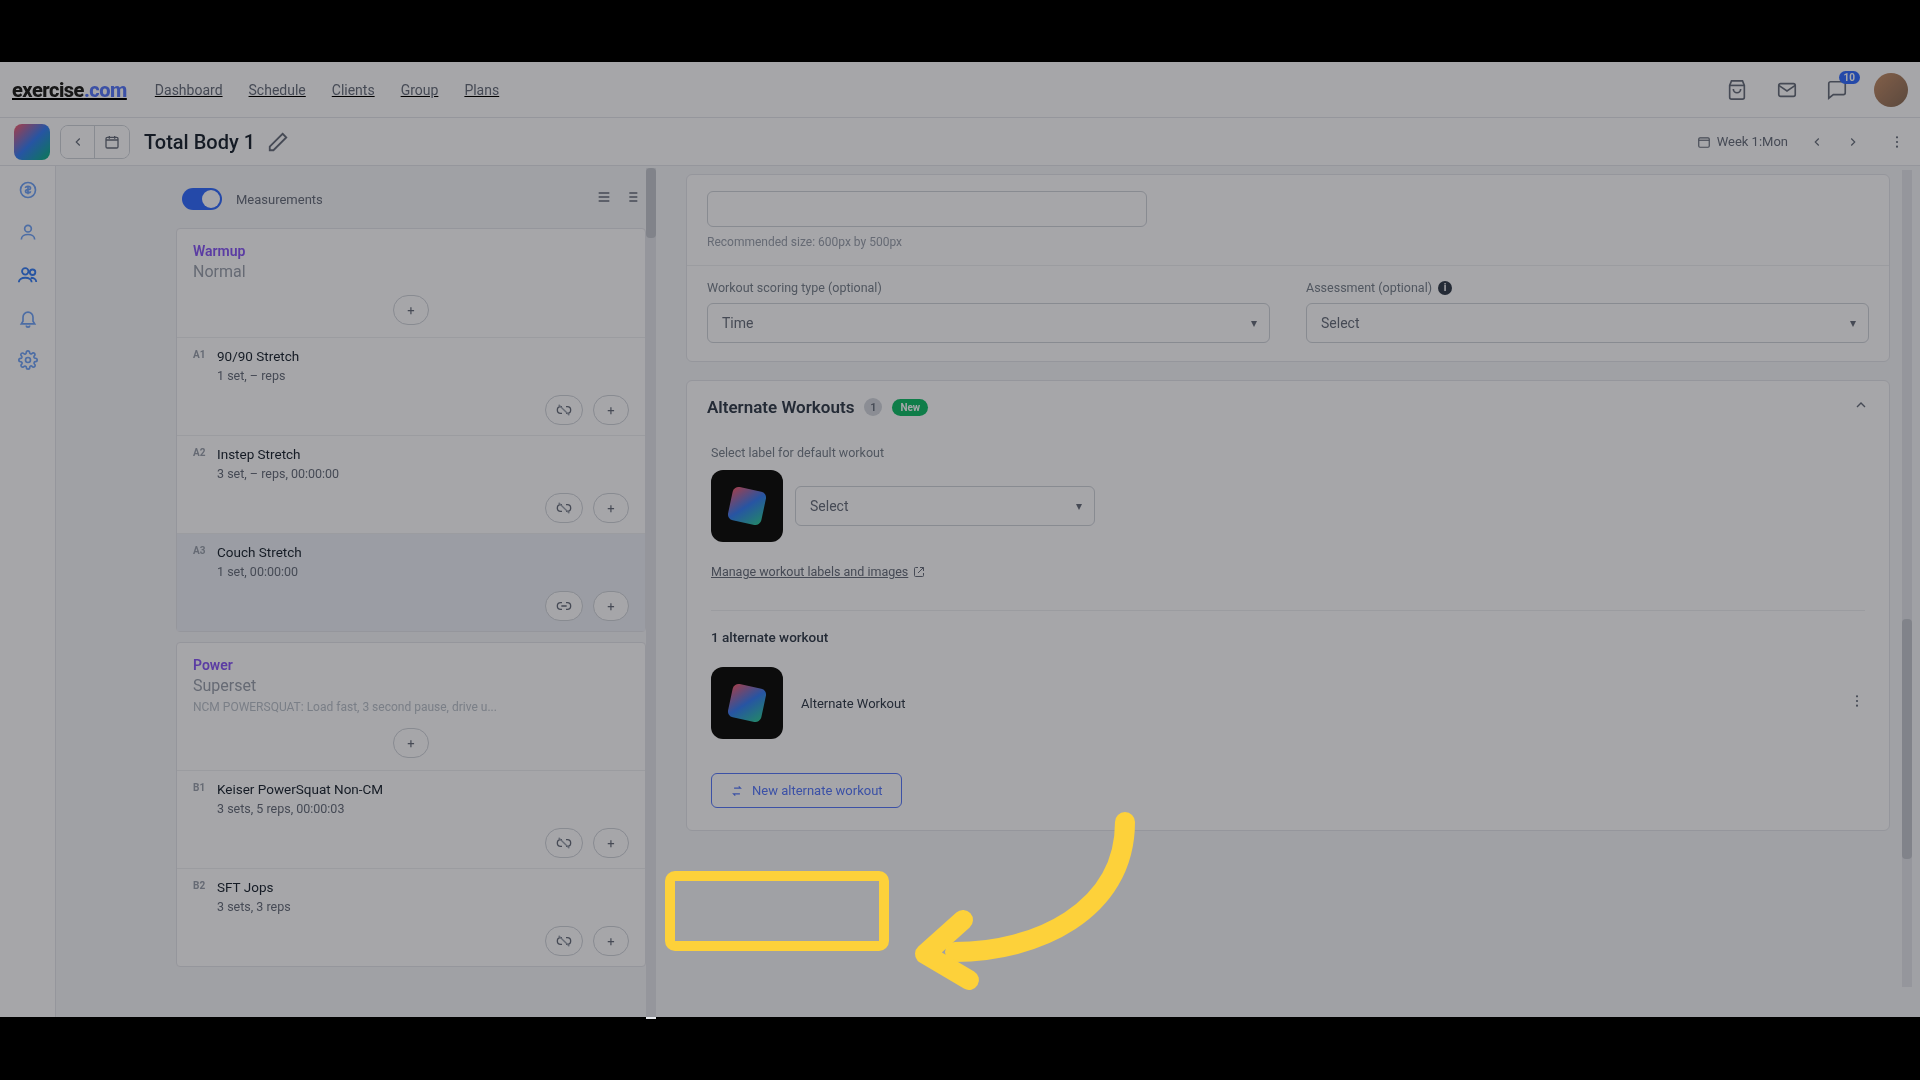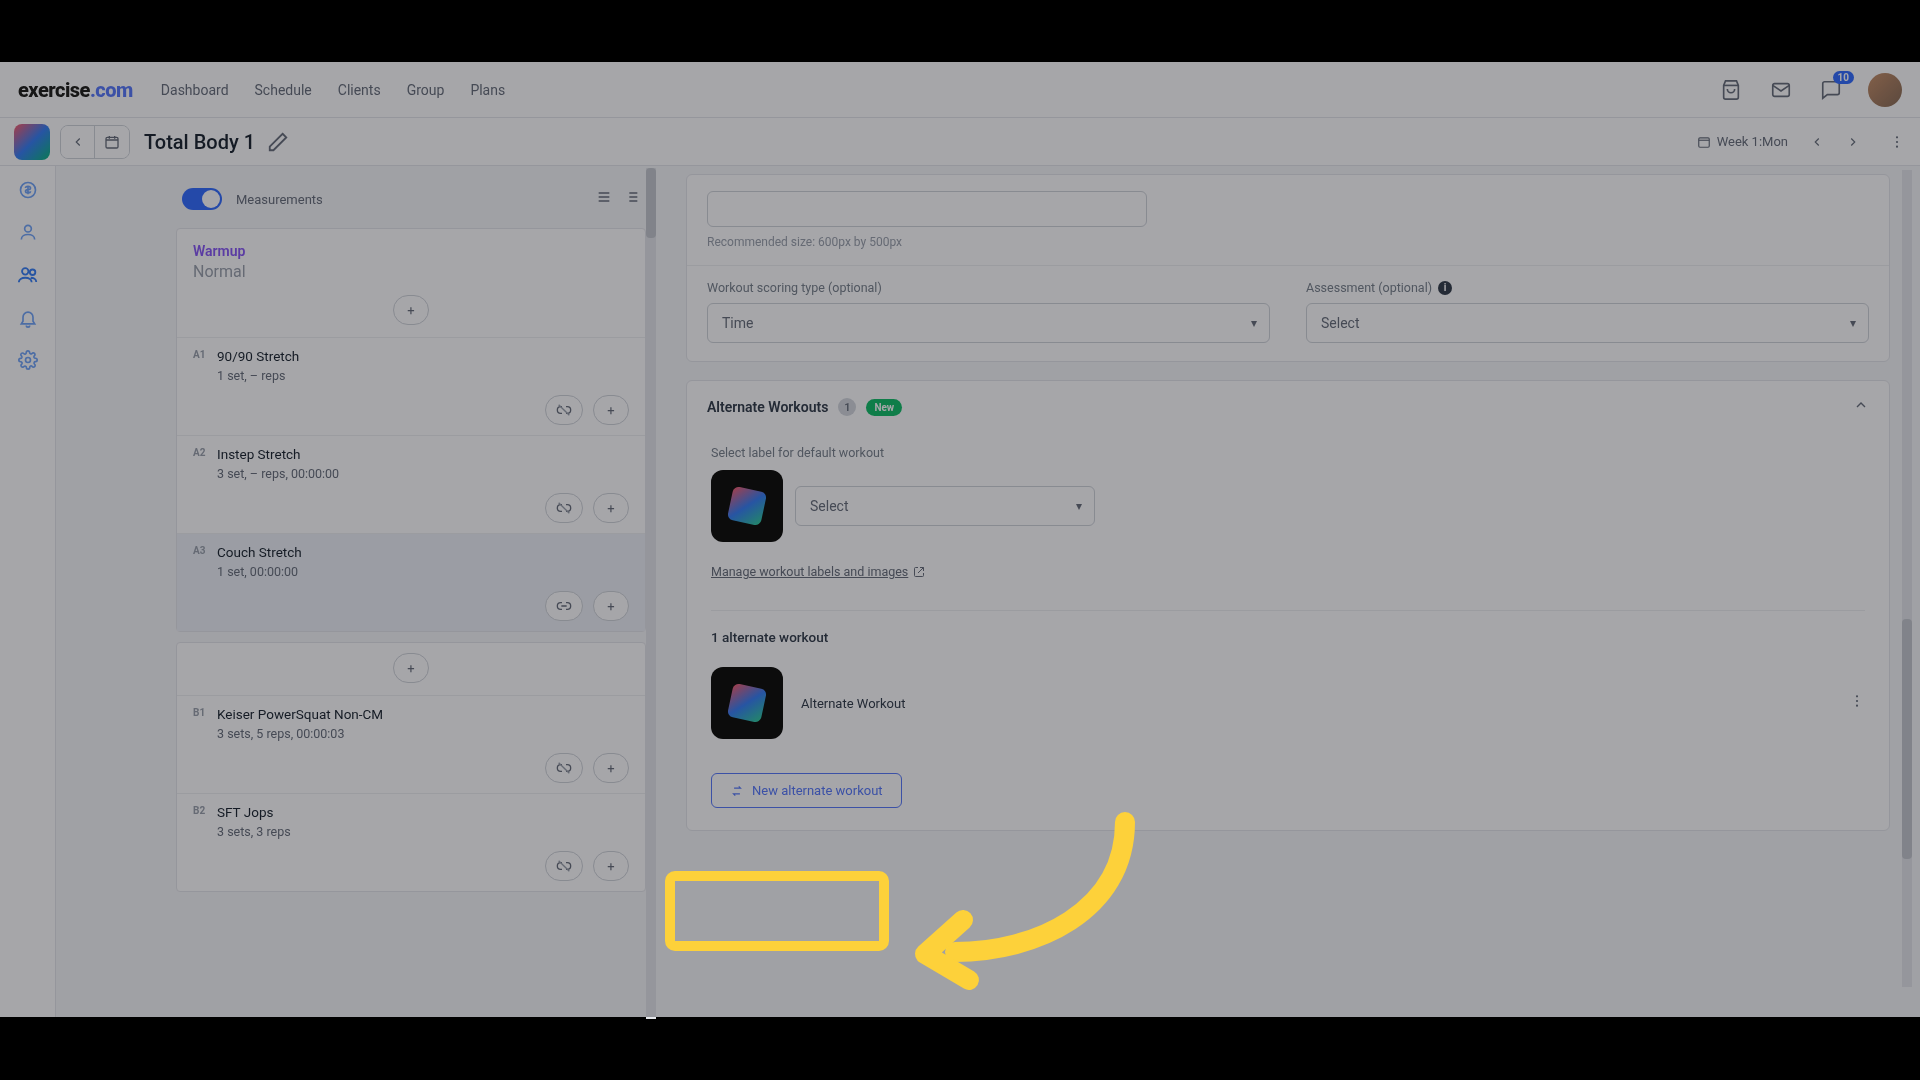--- a/index.html
+++ b/index.html
@@ -3,21 +3,21 @@
 <meta charset="utf-8">
 <style>
   * { box-sizing: border-box; margin: 0; padding: 0; font-family: -apple-system, BlinkMacSystemFont, "Segoe UI", Roboto, sans-serif; }
   body { background: #000; width: 1920px; height: 1080px; overflow: hidden; position: relative; }
   .video-frame { position: absolute; left: 0; top: 62px; width: 1920px; height: 955px; background: #f6f7f9; }
   .letterbox-top, .letterbox-bottom { position: absolute; left: 0; width: 1920px; background: #000; }
   .letterbox-top { top: 0; height: 62px; }
   .letterbox-bottom { bottom: 0; height: 63px; }
 
   
-  .nav { height: 56px; background: #fff; display: flex; align-items: center; padding: 0 18px; border-bottom: 1px solid #e5e7eb; }
+  .nav { height: 56px; background: #fff; display: flex; align-items: center; padding: 0 12px; border-bottom: 1px solid #e5e7eb; text-decoration: underline; }
   .logo { font-weight: 800; font-size: 20px; letter-spacing: -0.5px; color: #222; }
   .logo .com { color: #5b7cfa; }
   .nav-links { display: flex; gap: 26px; margin-left: 28px; }
   .nav-links a { color: #6b7280; font-size: 14px; text-decoration: none; }
   .nav-right { margin-left: auto; display: flex; align-items: center; gap: 24px; color: #6b7280; position: relative; }
   .icon-btn { width: 26px; height: 26px; display: flex; align-items: center; justify-content: center; color: #6b7280; position: relative; }
   .icon-btn svg { width: 22px; height: 22px; }
   .avatar { width: 34px; height: 34px; border-radius: 50%; background: linear-gradient(135deg,#c8926e,#8b6f5c); }
   .badge { position: absolute; top: -6px; right: -10px; background: #3770ff; color: #fff; font-size: 10px; font-weight: 700; border-radius: 10px; padding: 1px 5px; }
 
@@ -69,21 +69,21 @@
   .card-pad { padding: 16px 20px; }
   .hint { font-size: 12px; color: #9ca3af; margin-top: 8px; }
   .form-row { display: flex; gap: 36px; padding: 14px 20px 18px; border-top: 1px solid #eef0f2; }
   .form-col { flex: 1; }
   .form-label { font-size: 12.5px; color: #7c8591; margin-bottom: 8px; display: flex; align-items: center; gap: 6px; }
   .select { border: 1px solid #d1d5db; border-radius: 6px; height: 40px; display: flex; align-items: center; padding: 0 14px; font-size: 14px; color: #6b7280; position: relative; background: #fff; }
   .select::after { content: "▾"; position: absolute; right: 12px; font-size: 12px; color: #6b7280; }
   .img-placeholder { border: 1px solid #d1d5db; border-radius: 6px; height: 36px; width: 440px; background: #fff; }
 
   .alt-head { display: flex; align-items: center; gap: 10px; padding: 16px 20px; }
-  .alt-title { font-size: 14px; font-weight: 600; color: #374151; }
+  .alt-title { font-size: 17px; font-weight: 600; color: #374151; }
   .count-pill { background: #d5d9df; color: #6b7280; font-size: 11px; width: 18px; height: 18px; border-radius: 9px; display: flex; align-items: center; justify-content: center; font-weight: 600; }
   .new-pill { background: #16c06e; color: #fff; font-size: 10px; font-weight: 700; padding: 3px 8px; border-radius: 10px; }
   .chev-up { margin-left: auto; color: #6b7280; }
 
   .alt-body { padding: 4px 24px 22px; }
   .sub-label { font-size: 12.5px; color: #7c8591; margin: 8px 0 10px; }
   .label-select-row { display: flex; align-items: center; gap: 12px; }
   .img-sq { width: 72px; height: 72px; border-radius: 12px; background: #111; display: flex; align-items: center; justify-content: center; }
   .img-sq-inner { width: 34px; height: 34px; background: linear-gradient(135deg,#ff5f6d,#3b82f6,#34d399); border-radius: 6px; transform: rotate(12deg); }
   .select-sm { width: 300px; }
@@ -287,20 +287,25 @@
           <button class="pill-btn link-pill">
               <svg viewBox="0 0 24 24" fill="none" stroke="currentColor" stroke-width="2">
                 <path d="M15 7h2a5 5 0 010 10h-2M9 17H7A5 5 0 017 7h2M8 12h8"></path>
               </svg>
             </button>
           <button class="pill-btn">+</button>
         </div>
       </div>
 
       <div class="block">
+        <div class="block-head">
+          <div class="block-title">Power</div>
+          <div class="block-subtitle">Superset</div>
+          <div class="block-desc">NCM POWERSQUAT: Load fast, 3 second pause, drive u...</div>
+        </div>
         <div class="add-row">
             <button class="pill-btn">+</button>
           </div>
 
         <div class="ex-row">
           <span class="ex-code">B1</span>
           <div class="ex-name">Keiser PowerSquat Non-CM</div>
           <div class="ex-detail">3 sets, 5 reps, 00:00:03</div>
         </div>
         <div class="ex-actions">

